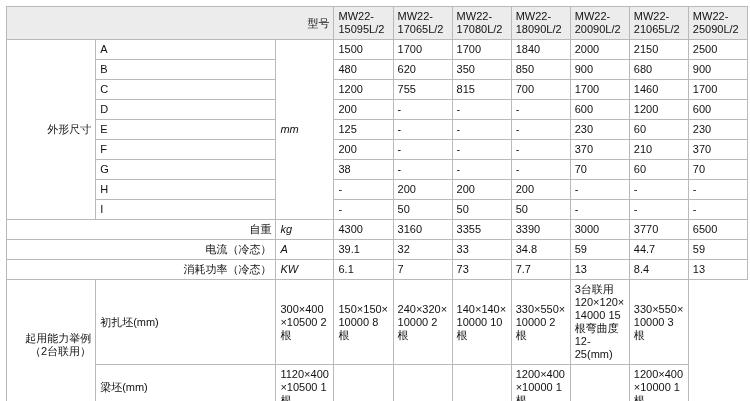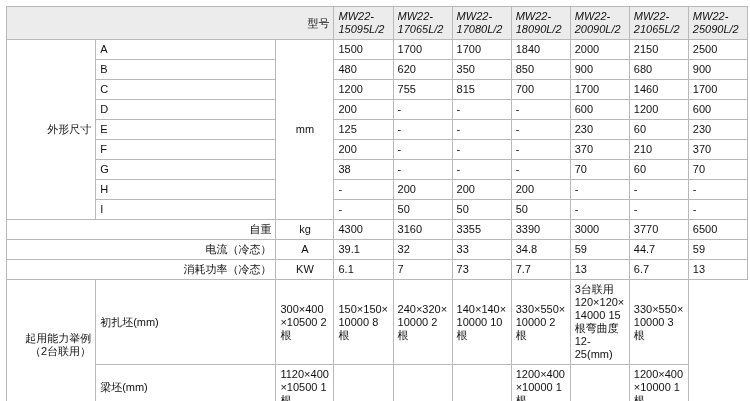--- a/index.html
+++ b/index.html
@@ -43,30 +43,30 @@
     word-break: break-word;
   }
   .hdr td {
     background: #ececec;
     font-size: 11px;
     line-height: 13px;
     vertical-align: middle;
   }
   .model-name {
     white-space: pre-line;
-    font-style: italic;
   }
   .lbl {
     text-align: right;
   }
   .sub {
     text-align: left;
   }
   .unit {
-    text-align: center;
+    text-align: left;
+    font-style: italic;
   }
   .val {
     text-align: left;
   }
   .cw-a { width: 86px; }
   .cw-b { width: 174px; }
   .cw-c { width: 56px; }
   .cw-v { width: 57px; }
   .tall { height: 20px; }
   .lift-cell {
@@ -233,21 +233,21 @@
     </tr>
 
     <tr class="tall">
       <td class="lbl" colspan="2">消耗功率（冷态）</td>
       <td class="unit">KW</td>
       <td class="val">6.1</td>
       <td class="val">7</td>
       <td class="val">73</td>
       <td class="val">7.7</td>
       <td class="val">13</td>
-      <td class="val">6.7</td>
+      <td class="val">8.4</td>
       <td class="val">13</td>
     </tr>
 
     <tr>
       <td class="lbl" rowspan="2">起用能力举例（2台联用）</td>
       <td class="sub">初扎坯(mm)</td>
       <td class="lift-cell">300×400×10500 2根</td>
       <td class="lift-cell">150×150×10000 8根</td>
       <td class="lift-cell">240×320×10000 2根</td>
       <td class="lift-cell">140×140×10000 10根</td>

